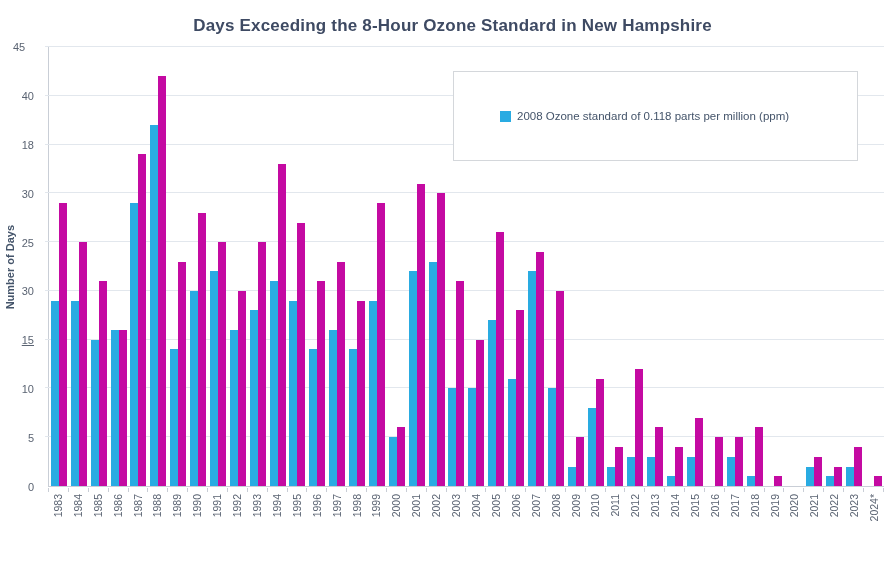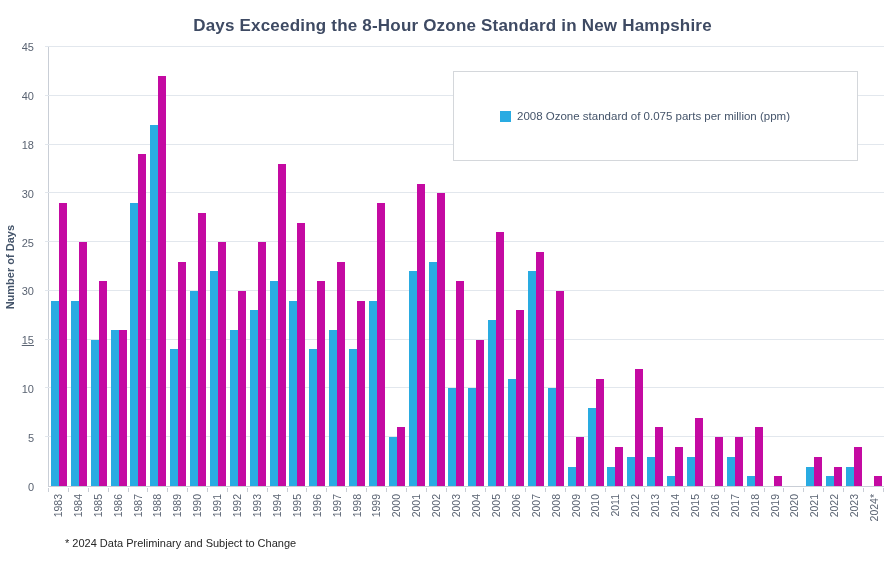--- a/index.html
+++ b/index.html
@@ -157,21 +157,21 @@
   <div class="y-tick-labels">
       <div class="ytick" style="bottom: calc(0% - 7px);">0</div>
       <div class="ytick" style="bottom: calc(11.1111% - 7px);">5</div>
       <div class="ytick" style="bottom: calc(22.2222% - 7px);">10</div>
       <div class="ytick" style="bottom: calc(33.3333% - 7px); text-decoration: underline;">15</div>
       <div class="ytick" style="bottom: calc(44.4444% - 7px);">30</div>
       <div class="ytick" style="bottom: calc(55.5556% - 7px);">25</div>
       <div class="ytick" style="bottom: calc(66.6667% - 7px);">30</div>
       <div class="ytick" style="bottom: calc(77.7778% - 7px);">18</div>
       <div class="ytick" style="bottom: calc(88.8889% - 7px);">40</div>
-      <div class="ytick" style="bottom: calc(100% - 7px);">45</div>
+      <div class="ytick" style="bottom: calc(100% - 7px); text-align: center;">45</div>
     </div>
 
   <div class="plot-area">
     <div class="gridlines">
         <div class="gridline" style="bottom: 11.1111%;"></div>
         <div class="gridline" style="bottom: 22.2222%;"></div>
         <div class="gridline" style="bottom: 33.3333%;"></div>
         <div class="gridline" style="bottom: 44.4444%;"></div>
         <div class="gridline" style="bottom: 55.5556%;"></div>
         <div class="gridline" style="bottom: 66.6667%;"></div>
@@ -520,19 +520,18 @@
         <span class="xlab">2023</span>
       </div>
       <div class="xlab-slot">
         <span class="xlab">2024*</span>
       </div>
     </div>
 
   <div class="legend">
     <div class="legend-entry">
       <span class="swatch" style="background: rgb(41, 171, 226);"></span>
-      <span class="legend-label">2008 Ozone standard of 0.075 parts per million (ppm)</span>
+      <span class="legend-label">2008 Ozone standard of 0.118 parts per million (ppm)</span>
     </div>
   </div>
 
-  <div class="footnote">* 2024 Data Preliminary and Subject to Change</div>
 
 </div>
 
 </body></html>

